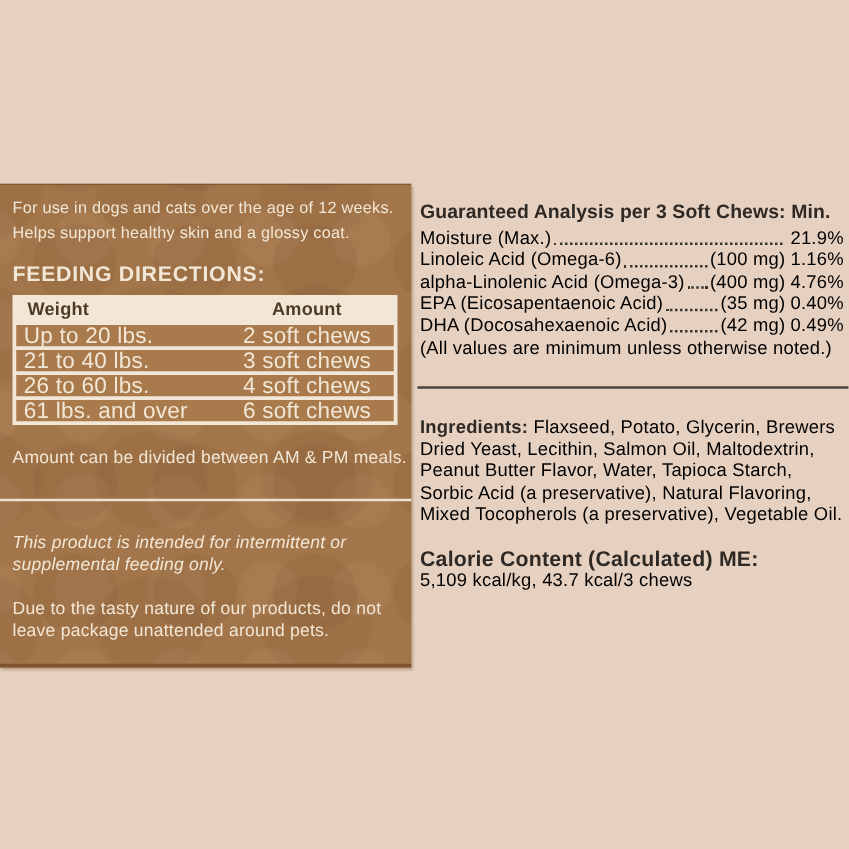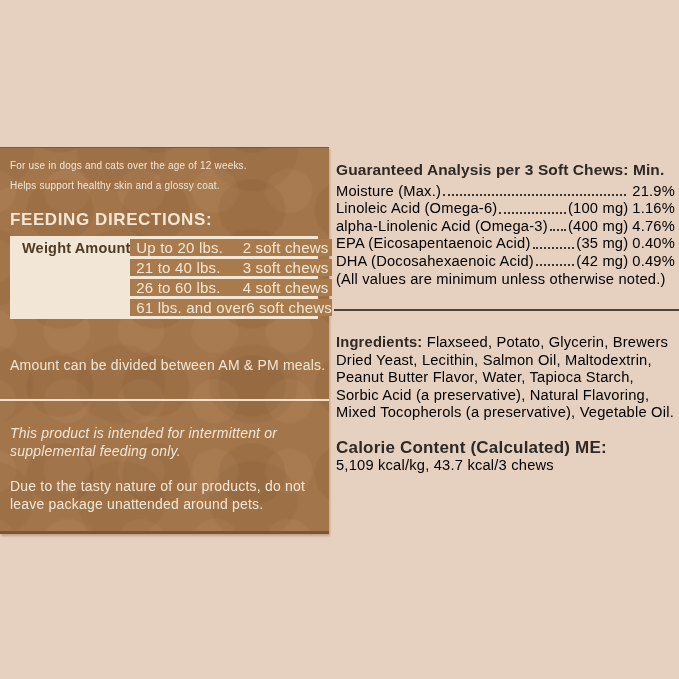--- a/index.html
+++ b/index.html
@@ -19,29 +19,29 @@
       radial-gradient(closest-side, rgba(70,38,8,.07), rgba(70,38,8,.07) 68%, transparent 72%),
       radial-gradient(closest-side, rgba(70,38,8,.06), rgba(70,38,8,.06) 65%, transparent 70%),
       radial-gradient(closest-side, rgba(255,228,195,.05), rgba(255,228,195,.05) 60%, transparent 66%);
     background-size:96px 88px,132px 116px,74px 70px;
     background-position:12px 18px,55px 62px,30px 8px;
     border-top:1px solid rgba(110,68,30,.55);
     border-bottom:3px solid #7e5530;
     box-shadow:1px 2px 2px rgba(130,95,65,.4);
     color:#f2e7d6;
   }
-  .intro{position:absolute;left:10px;top:8px;font-size:10px;line-height:20px;white-space:nowrap;}
+  .intro{position:absolute;left:10px;top:8px;font-size:13px;line-height:20px;white-space:nowrap;}
   .feeding-title{position:absolute;left:10px;top:62px;font-size:17px;font-weight:bold;letter-spacing:.6px;white-space:nowrap;}
 
   .ft{
     position:absolute;left:10px;top:88px;width:308px;
-    background:#f2e7d6;padding:3px;display:flex;flex-direction:row;gap:3px;
+    background:#f2e7d6;padding:3px;display:flex;flex-direction:column;gap:3px;justify-content:flex-end;
   }
   .ft-header{display:flex;align-items:center;height:18px;background:#f2e7d6;color:#4e3b25;font-weight:bold;font-size:14.5px;}
-  .ft-row{display:flex;align-items:center;height:17px;background:#a97a4b;color:#f2e7d6;font-size:15px;}
+  .ft-row{display:flex;align-items:center;height:17px;background:#a97a4b;color:#f2e7d6;font-size:18px;}
   .ft-c1{flex:0 0 54%;padding-left:6px;white-space:nowrap;}
   .ft-c1h{padding-left:9px;}
   .ft-c2{flex:1;text-align:center;white-space:nowrap;}
 
   .divide-note{position:absolute;left:10px;top:209px;font-size:14px;white-space:nowrap;}
   .left-divider{position:absolute;left:0;top:251px;width:100%;height:2px;background:#f2e7d6;opacity:.95;}
   .note-block{position:absolute;left:10px;font-size:14px;line-height:17.5px;white-space:nowrap;}
   .note-1{top:277px;font-style:italic;}
   .note-2{top:330px;}
   .ga-title{position:absolute;left:336px;top:161px;width:341px;font-size:15.5px;font-weight:bold;color:#2e2924;white-space:nowrap;letter-spacing:.1px;}

